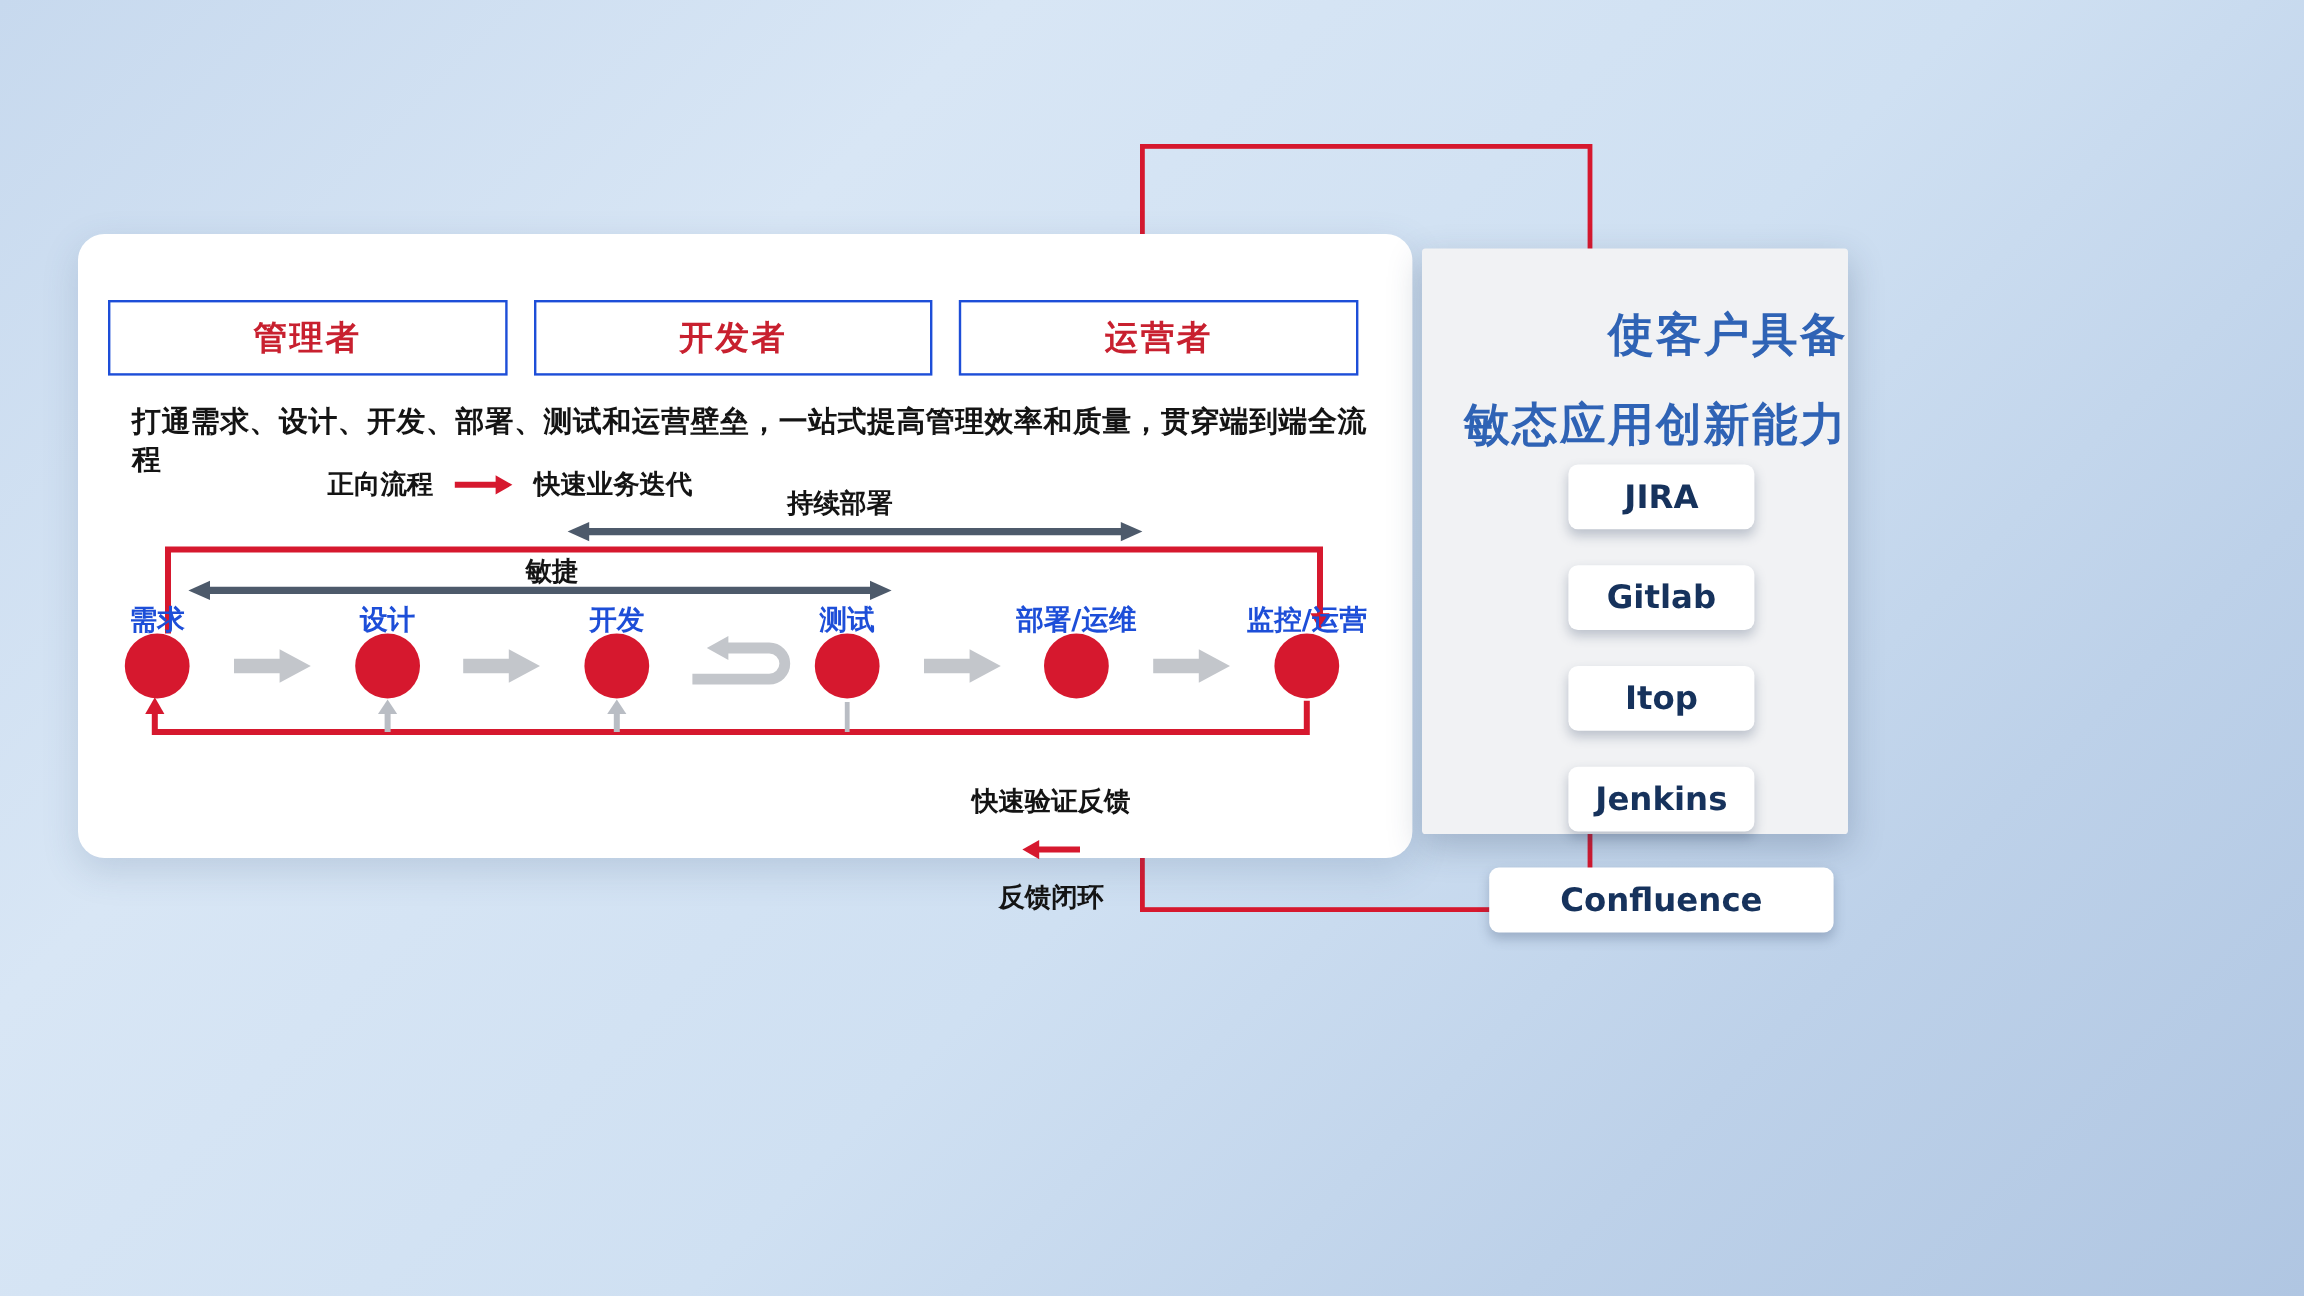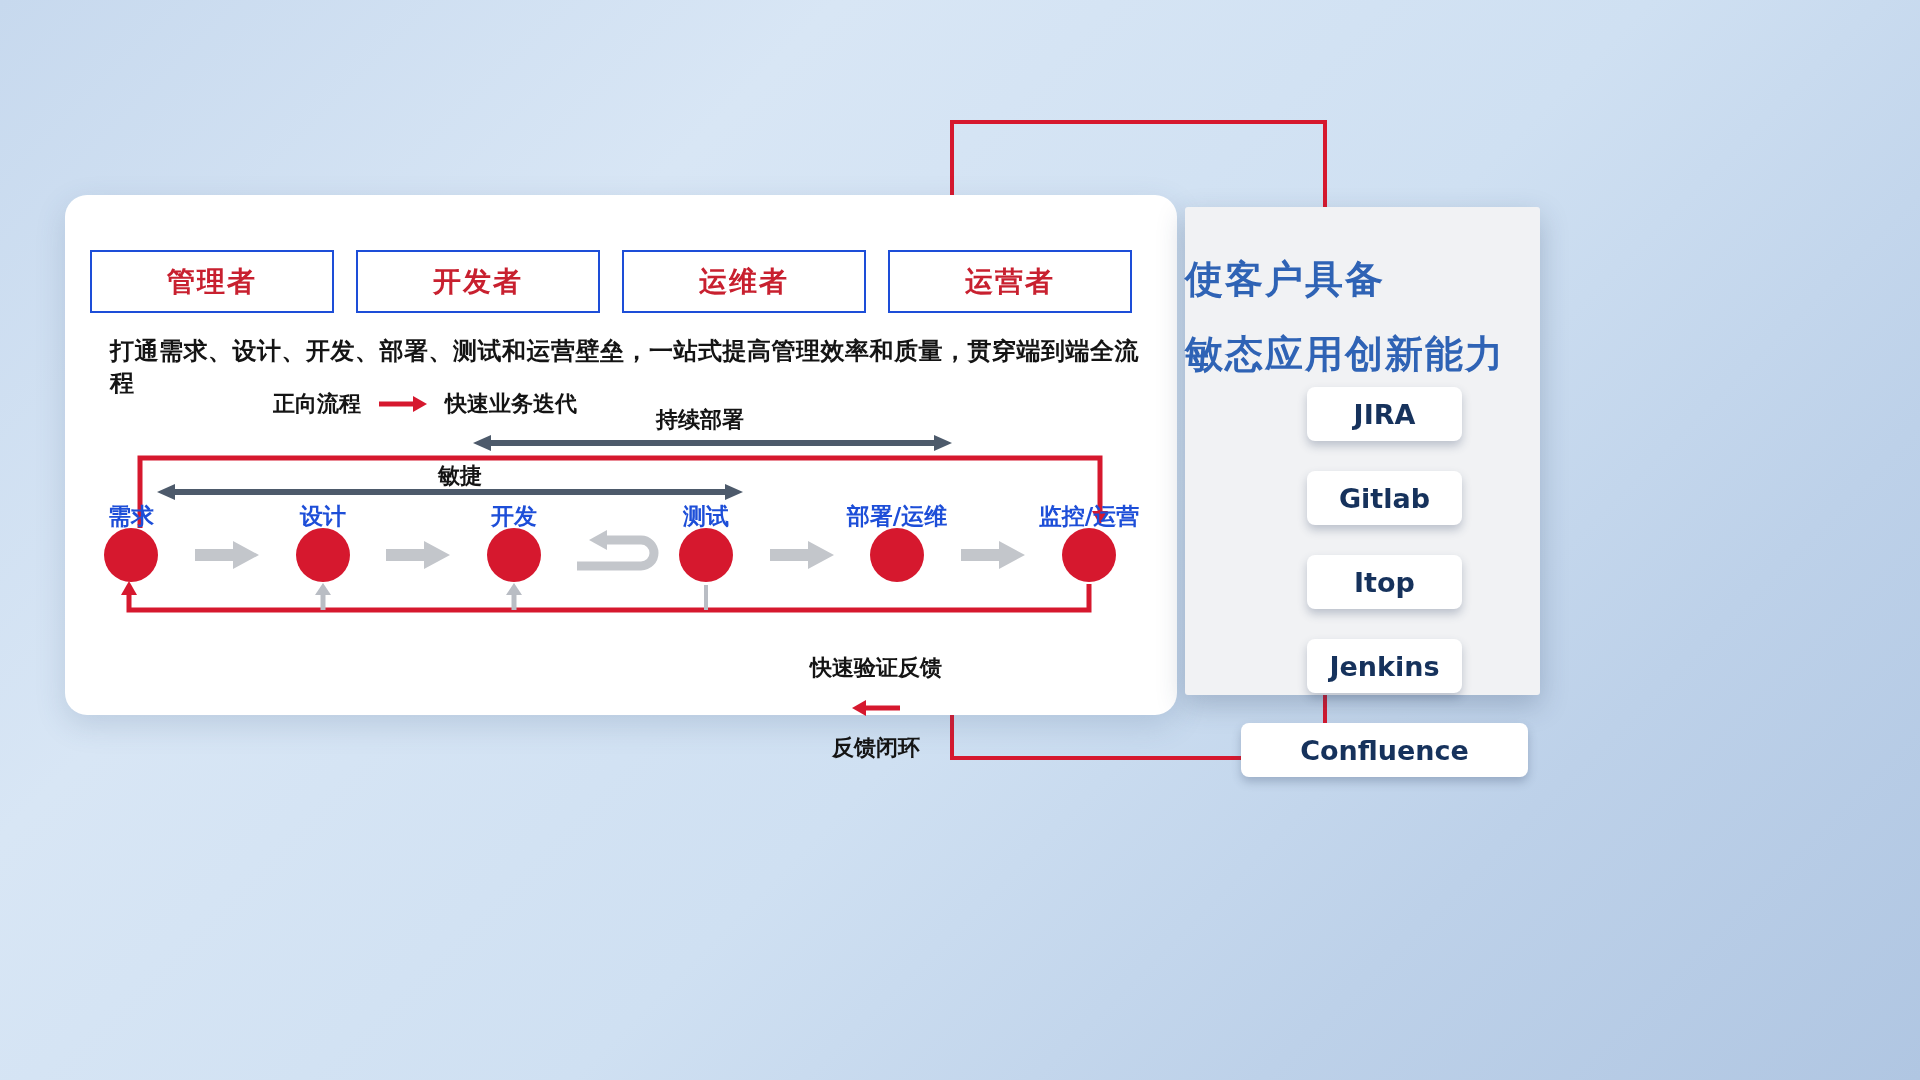--- a/index.html
+++ b/index.html
@@ -57,21 +57,21 @@
     font-size:23px; font-weight:bold; color:#1d4ed8;
   }
 
   
   .panel {
     position:absolute; left:1185px; top:207px; width:355px; height:488px;
     background:#f1f2f4; z-index:3; border-radius:3px;
     box-shadow: 0 10px 28px rgba(40,60,90,0.25);
   }
   .panel-title {
-    margin-top:35px; text-align:left; color:#2f63b5; font-weight:bold;
+    margin-top:35px; text-align:right; color:#2f63b5; font-weight:bold;
     font-size:38px; line-height:75px; letter-spacing:2px;
   }
   .tools { position:absolute; left:12px; right:12px; top:180px;
     display:flex; flex-wrap:wrap; gap:30px 22px; justify-content:center; }
   .tool-chip {
     background:#ffffff; border-radius:8px; height:54px;
     display:flex; align-items:center; justify-content:center;
     color:#16325c; font-weight:bold; font-size:27px;
     box-shadow: 0 5px 10px rgba(50,70,100,0.28);
     width: calc(50% - 11px);
@@ -89,23 +89,20 @@
   <div class="red-frame"></div>
 
   <div class="card">
 
     <div class="roles">
       <div class="role-box">
         <span>管理者</span>
       </div>
       <div class="role-box">
         <span>开发者</span>
-      </div>
-      <div class="role-box">
-        <span>运维者</span>
       </div>
       <div class="role-box">
         <span>运营者</span>
       </div>
     </div>
 
     <div class="subtitle">打通需求、设计、开发、部署、测试和运营壁垒，一站式提高管理效率和质量，贯穿端到端全流程</div>
 
     <div class="legend legend-forward">
       <span>正向流程</span>

